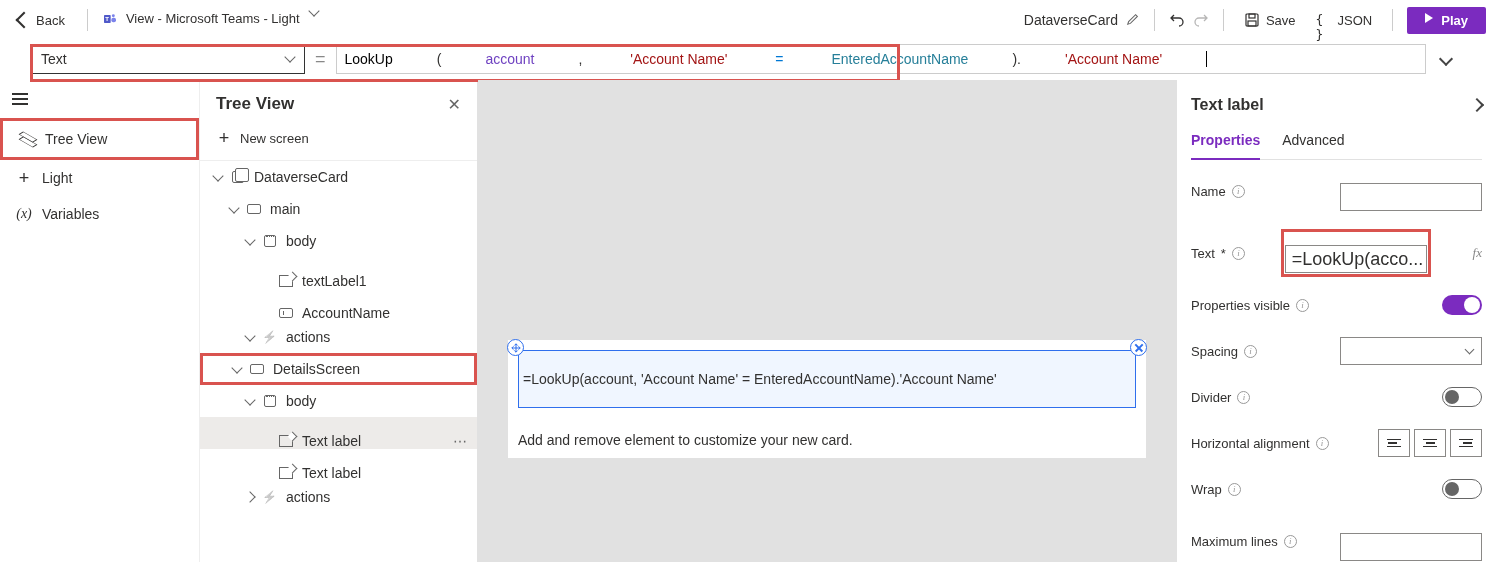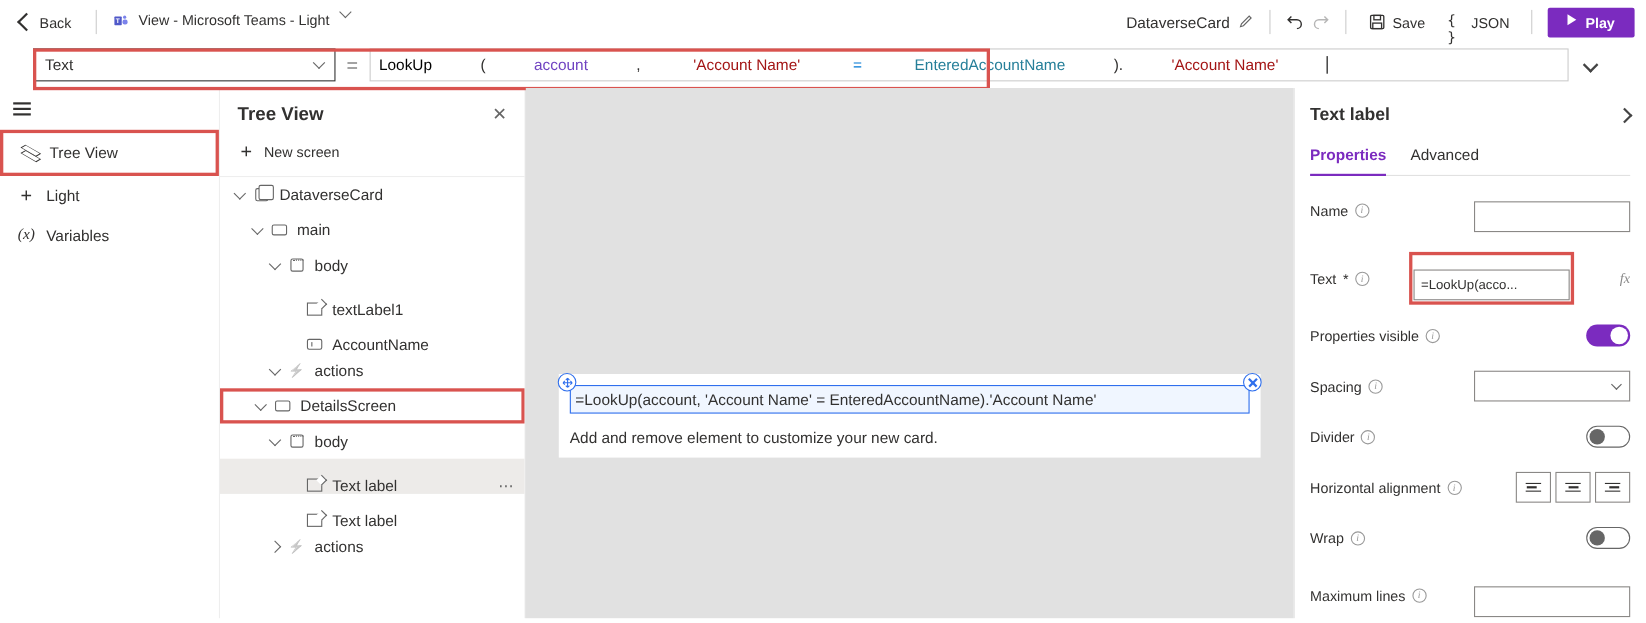--- a/index.html
+++ b/index.html
@@ -84,42 +84,42 @@
   .textlabel-icon::after { content:""; position:absolute; left:9px; top:-3px; width:6px;height:6px; transform:rotate(45deg); border-right:1.5px solid #666; border-top:1.5px solid #666; background:#fff;}
   .input-icon { width:14px;height:10px;border:1.5px solid #666;border-radius:2px;position:relative;}
   .input-icon::after{content:"";position:absolute;left:3px;top:2px;bottom:2px;border-left:1.5px solid #666;}
   .bolt-icon::before { content:"⚡"; font-size:12px; filter: grayscale(1); }
   .button-icon { width:14px;height:10px;border:1.5px solid #666;border-radius:3px;position:relative;}
   .button-icon::after{content:"";position:absolute;right:-2px;bottom:-2px;width:6px;height:6px;border:1.5px solid #666;border-radius:50%;background:#fff;}
 
   
   .canvas-area { flex: 1; background: #e1e1e1; position: relative; }
   .card-canvas { position:absolute; left: 30px; right: 30px; top: 260px; background: #fff; padding: 10px; }
-  .selection-box { border: 1px solid #2f6fed; background: #f0f6ff; padding: 4px 4px; font-size: 14px; position: relative; }
+  .selection-box { border: 1px solid #2f6fed; background: #f0f6ff; padding: 20px 4px; font-size: 14px; position: relative; }
   .handle { position:absolute; width:17px;height:17px; border:1.5px solid #2f6fed; border-radius:50%; background:#fff; display:flex;align-items:center;justify-content:center;}
   .handle.tl { left:-12px; top:-12px; }
   .handle.tr { right:-12px; top:-12px; }
   .handle svg { width:10px;height:10px;stroke:#2f6fed; }
   .handle.tr::before, .handle.tr::after { content:""; position:absolute; background:#2f6fed; }
   .handle.tr::before { width:10px;height:1.5px; transform:rotate(45deg);}
   .handle.tr::after { width:10px;height:1.5px; transform:rotate(-45deg);}
-  .placeholder-text { color:#323130; margin-top: 14px; font-size:14px;}
+  .placeholder-text { color:#323130; margin-top: 24px; font-size:14px;}
 
   
   .props-panel { width: 320px; border-left: 1px solid #e1e1e1; padding: 10px 14px; display:flex; flex-direction:column; gap: 0; }
   .props-header { display:flex; justify-content:space-between; align-items:center; padding: 6px 0 12px 0; }
   .props-header h3 { font-size: 16px; font-weight:600; }
   .chev-right { width:10px;height:10px;border-right:2px solid #444;border-top:2px solid #444;transform:rotate(45deg);}
   .tabs { display:flex; gap: 22px; border-bottom: 1px solid #e1e1e1; }
   .tab { padding: 6px 0 10px 0; cursor:pointer; font-size:14px; }
   .tab.active { color: #7b2bbf; border-bottom: 2px solid #7b2bbf; font-weight:600; margin-bottom:-1px;}
   .prop-row { display:flex; align-items:center; justify-content:space-between; padding: 11px 0; font-size: 13px; gap:8px;}
   .prop-label { display:flex; align-items:center; gap:6px; }
   .info-icon { width:13px;height:13px;border:1px solid #999;border-radius:50%;display:inline-flex;align-items:center;justify-content:center;font-size:9px;color:#999;font-style:italic;font-family:Georgia,serif;}
-  .prop-input { border:1px solid #8a8886; height:28px; width:142px; padding:0 6px; font-size:12px; overflow:hidden; text-overflow:ellipsis; white-space:nowrap; display:flex;align-items:center;margin-top:12px;}
+  .prop-input { border:1px solid #8a8886; height:28px; width:142px; padding:0 6px; font-size:18px; overflow:hidden; text-overflow:ellipsis; white-space:nowrap; display:flex;align-items:center;margin-top:12px;}
   .prop-select-box { border:1px solid #8a8886; height:28px; width:142px; display:flex;align-items:center;justify-content:flex-end;padding:0 8px;}
   .prop-select-box .chev-down{ border-color:#666; width:7px;height:7px;}
   .fx-suffix { font-style:italic; font-family:Georgia,serif; color:#888; margin-left:6px;}
   .hl-text-prop { border: 3px solid #d9534f; padding: 1px; margin: -4px; }
   .toggle { width:40px;height:20px;border-radius:10px;position:relative;cursor:pointer;}
   .toggle.on { background:#7b2bbf; }
   .toggle.on::after { content:"";position:absolute;right:2px;top:2px;width:16px;height:16px;background:#fff;border-radius:50%;}
   .toggle.off { background:#fff; border:1px solid #666;}
   .toggle.off::after { content:"";position:absolute;left:2px;top:2px;width:14px;height:14px;background:#666;border-radius:50%;}
   .align-group { display:flex; gap:4px; }

